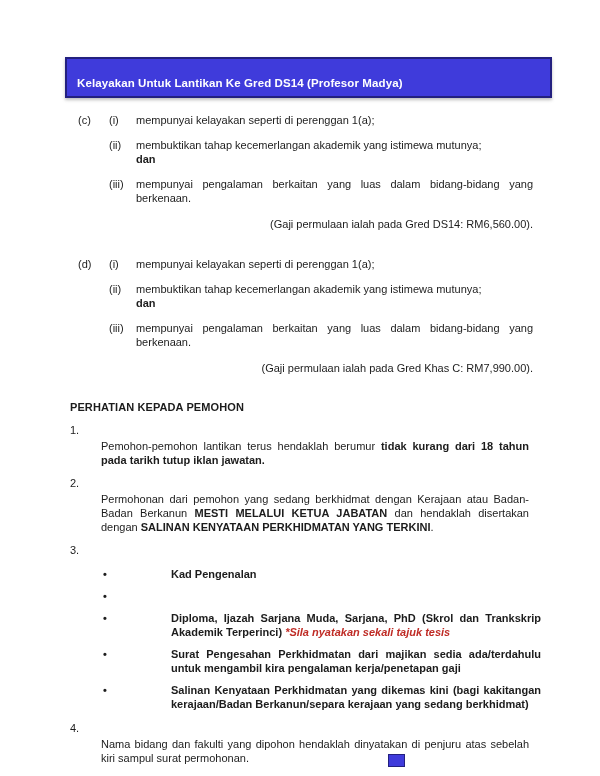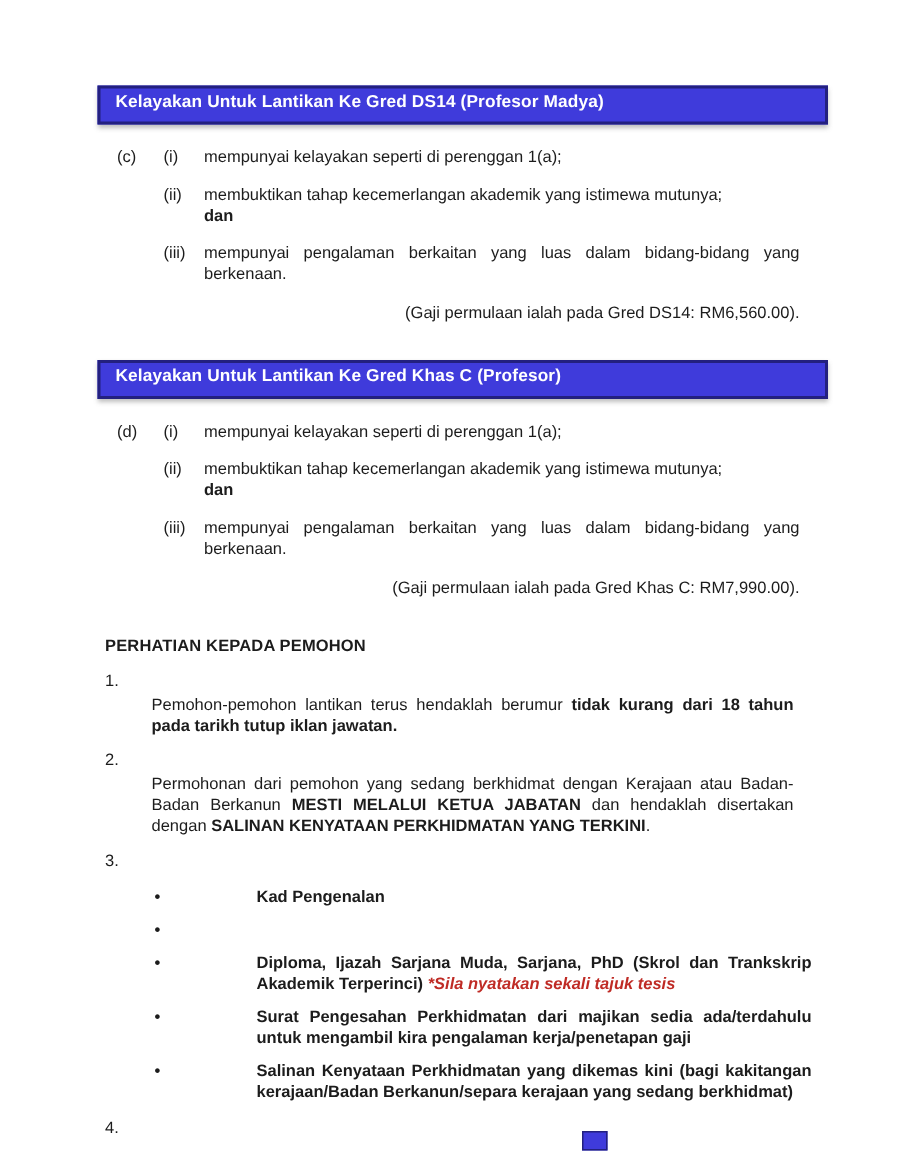--- a/index.html
+++ b/index.html
@@ -6,21 +6,21 @@
   .page{
     width:600px;height:776px;background:#ffffff;position:relative;
     font-family:"Liberation Sans",sans-serif;color:#1c1c1c;
     font-size:11px;line-height:14px;overflow:hidden;margin:0 auto;
     box-shadow:0 0 4px rgba(0,0,0,.2);
   }
   .content{position:absolute;left:65px;top:57px;width:487px;}
   .bar{
     background:var(--hdr-bg,#3f3bdb);border:2px solid var(--hdr-bd,#23207f);
     color:#ffffff;font-weight:bold;font-size:11.5px;line-height:13px;
-    padding:3px 6px 6px 10px;box-sizing:border-box;width:487px;
+    padding:18px 6px 6px 10px;box-sizing:border-box;width:487px;
     box-shadow:0 2px 3px rgba(110,110,110,.45);letter-spacing:.1px;
   }
   .clause{display:flex;margin:15px 0 0 13px;}
   .clabel{width:31px;flex-shrink:0;}
   .citems{flex:1;}
   .sub{display:flex;margin-bottom:11px;}
   .snum{width:27px;flex-shrink:0;}
   .stext{width:397px;text-align:justify;}
   .b{font-weight:bold;}
   .salary{margin-top:12px;text-align:right;}
@@ -64,21 +64,20 @@
         <div class="sub">
           <div class="snum">(iii)</div>
           <div class="stext">
             <span>mempunyai pengalaman berkaitan yang luas dalam bidang-bidang yang berkenaan.</span>
             <div class="salary">(Gaji permulaan ialah pada Gred DS14: RM6,560.00).</div>
           </div>
         </div>
       </div>
     </div>
 
-    <div class="bar" style="margin-top:13px;">Kelayakan Untuk Lantikan Ke Gred Khas C (Profesor)</div>
 
     <div class="clause">
       <div class="clabel">(d)</div>
       <div class="citems">
         <div class="sub">
           <div class="snum">(i)</div>
           <div class="stext">mempunyai kelayakan seperti di perenggan 1(a);</div>
         </div>
         <div class="sub">
           <div class="snum">(ii)</div>
@@ -137,18 +136,19 @@
           <div class="btext">Surat Pengesahan Perkhidmatan dari majikan sedia ada/terdahulu untuk mengambil kira pengalaman kerja/penetapan gaji</div>
         </div>
         <div class="brow">
           <div class="bdot">•</div>
           <div class="btext">Salinan Kenyataan Perkhidmatan yang dikemas kini (bagi kakitangan kerajaan/Badan Berkanun/separa kerajaan yang sedang berkhidmat)</div>
         </div>
       </div>
 
       <div class="nitem">
         <div class="nnum">4.</div>
+        <div class="ntext">Nama bidang dan fakulti yang dipohon hendaklah dinyatakan di penjuru atas sebelah kiri sampul surat permohonan.</div>
       </div>
     </div>
   </div>
 
   <div class="page-marker"></div>
 </div>
 
 </body></html>

